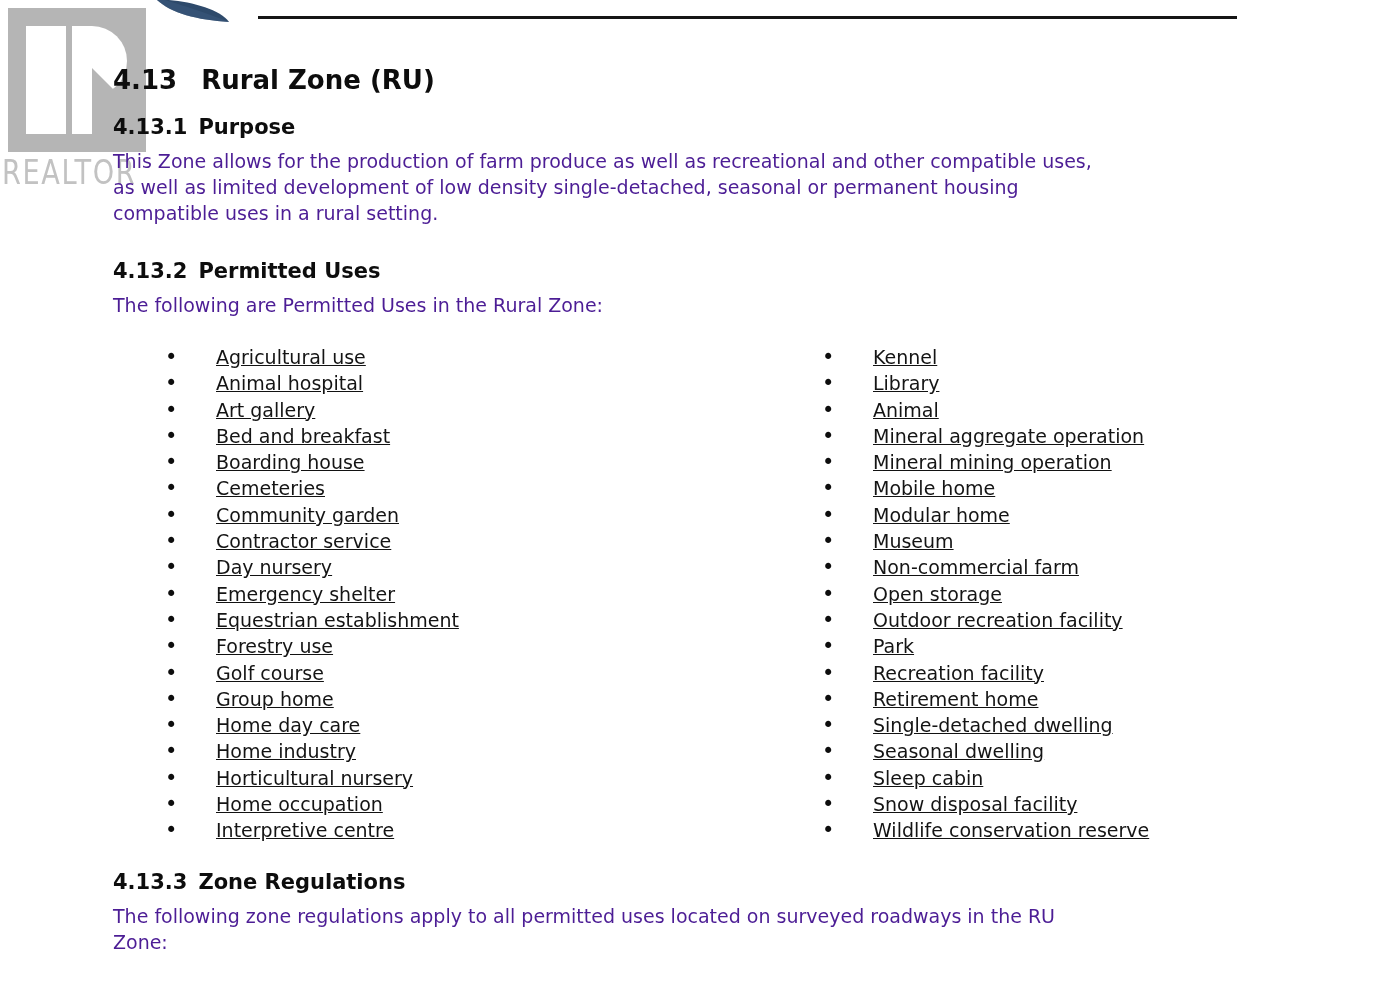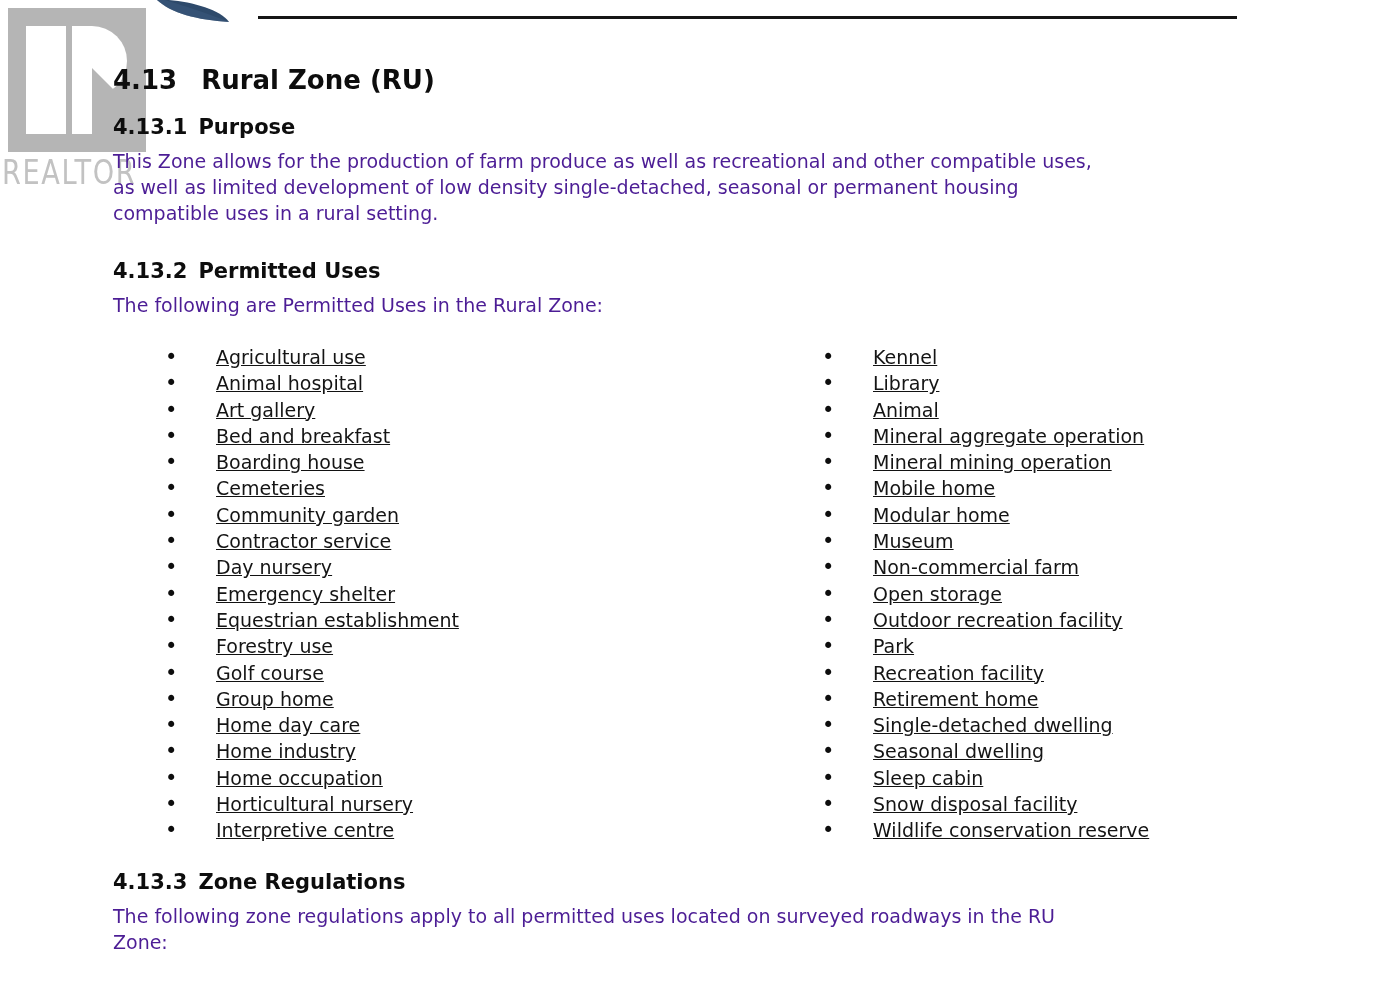--- a/index.html
+++ b/index.html
@@ -133,22 +133,22 @@
         <li>Community garden</li>
         <li>Contractor service</li>
         <li>Day nursery</li>
         <li>Emergency shelter</li>
         <li>Equestrian establishment</li>
         <li>Forestry use</li>
         <li>Golf course</li>
         <li>Group home</li>
         <li>Home day care</li>
         <li>Home industry</li>
+        <li>Horticultural nursery</li>
         <li>Home occupation</li>
-        <li>Horticultural nursery</li>
         <li>Interpretive centre</li>
       </ul>
     <ul class="uses-col uses-col-2">
         <li>Kennel</li>
         <li>Library</li>
         <li>Animal</li>
         <li>Mineral aggregate operation</li>
         <li>Mineral mining operation</li>
         <li>Mobile home</li>
         <li>Modular home</li>

